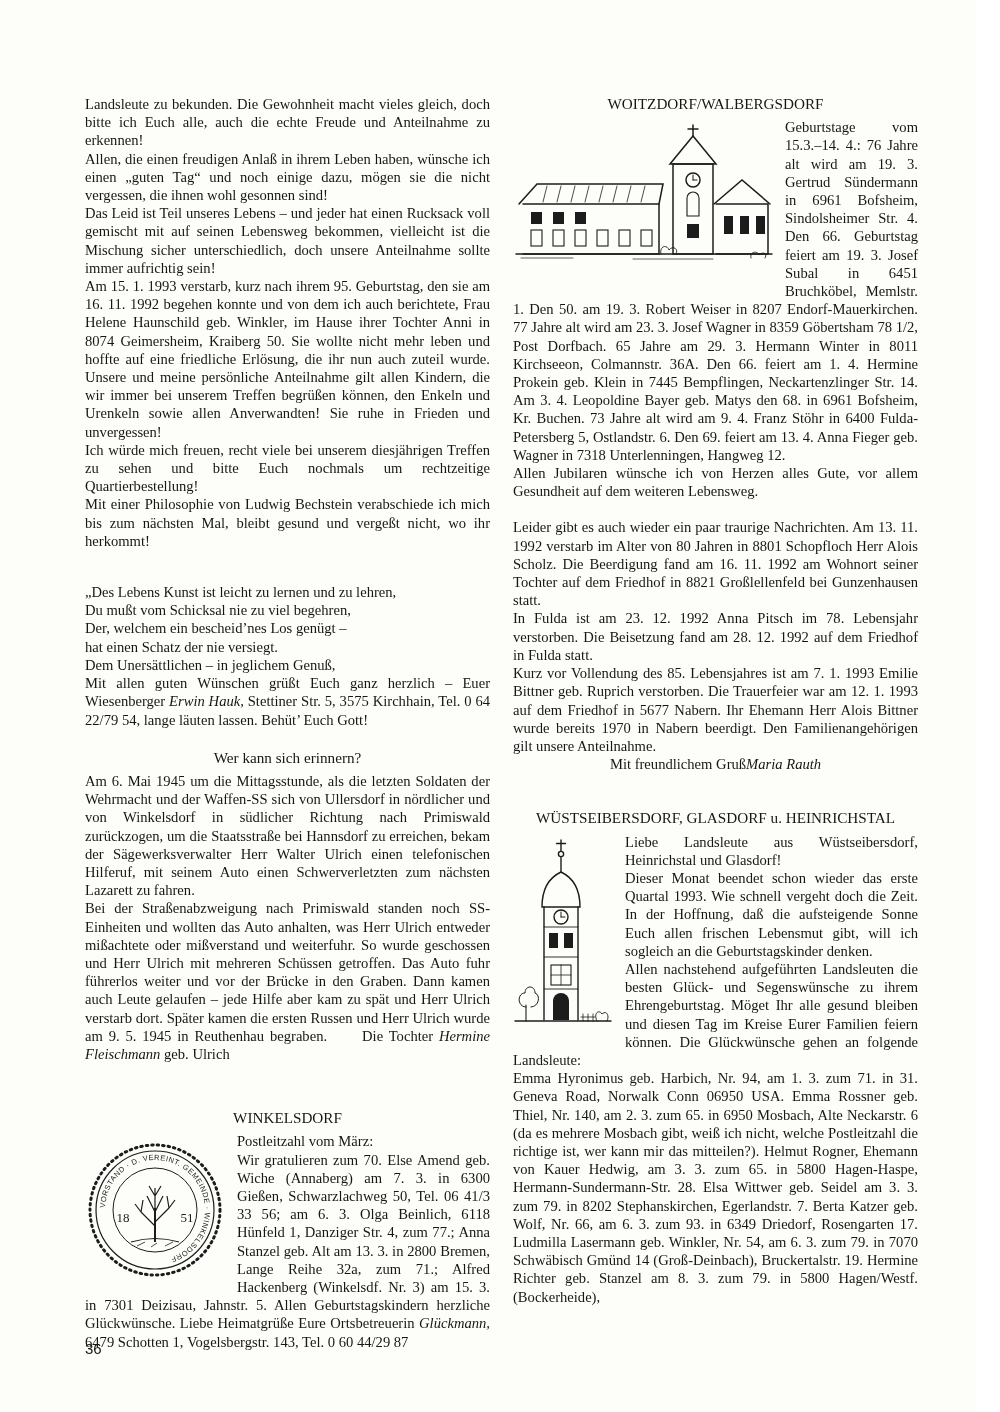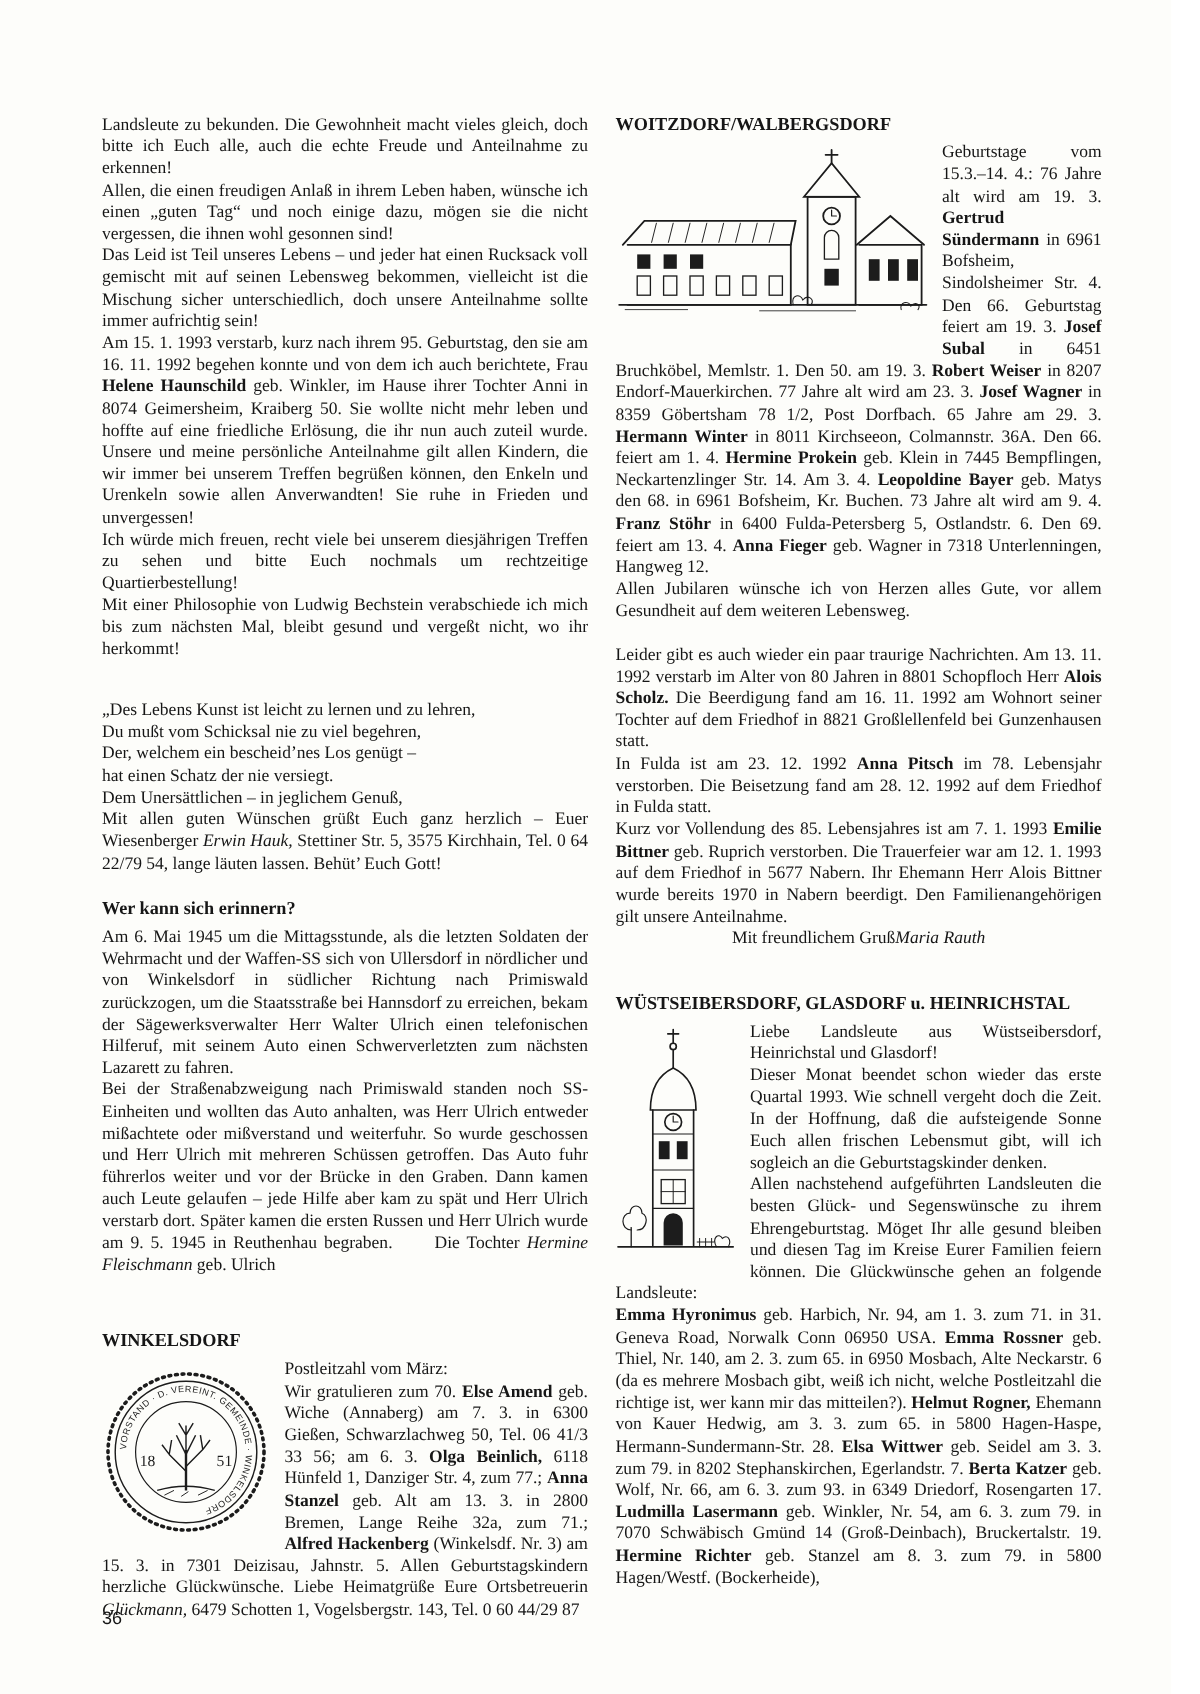--- a/index.html
+++ b/index.html
@@ -17,29 +17,29 @@
   }
   .col{
     width:405px;
     font-size:14.6px;line-height:18.2px;
     text-align:justify;
     hyphens:auto;-webkit-hyphens:auto;
   }
   .col::after{content:"";display:block;clear:both;}
   p.para{margin:0;}
   .heading{
-    font-weight:700;font-size:15.2px;
+    text-align:center;font-weight:400;font-size:15.2px;
     margin:20px 0 5px;
   }
   .col > .heading:first-child{margin-top:0;}
   .verse{text-align:left;margin-top:33px;}
   .verse div{white-space:nowrap;}
   .sigrow{display:flex;justify-content:center;}
   .spacer{width:100%;}
-  .b{font-weight:700;}
+  .b{font-weight:400;}
   .i{font-style:italic;}
   .fig{float:left;}
   .fig-church{width:262px;height:160px;margin:2px 10px 2px 0;}
   .fig-seal{width:140px;height:148px;margin:2px 12px 2px 0;}
   .fig-tower{width:100px;height:200px;margin:2px 12px 2px 0;}
   .fig svg{width:100%;height:100%;display:block;}
   .pageno{
     position:absolute;left:85px;top:1340px;
     font-size:15px;font-family:Liberation Sans, sans-serif;color:#161616;
   }

